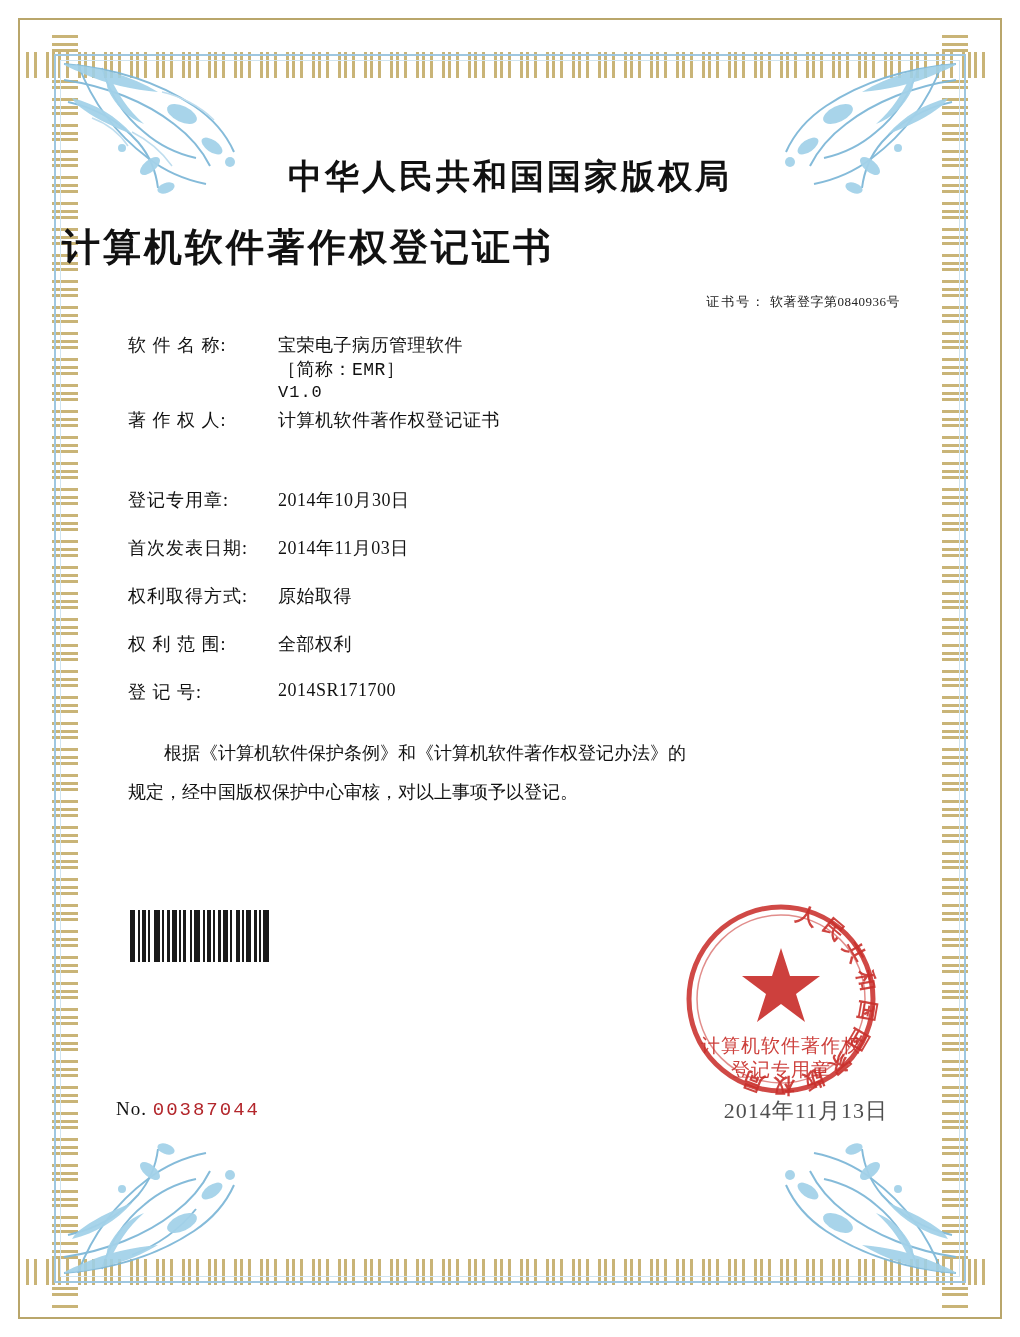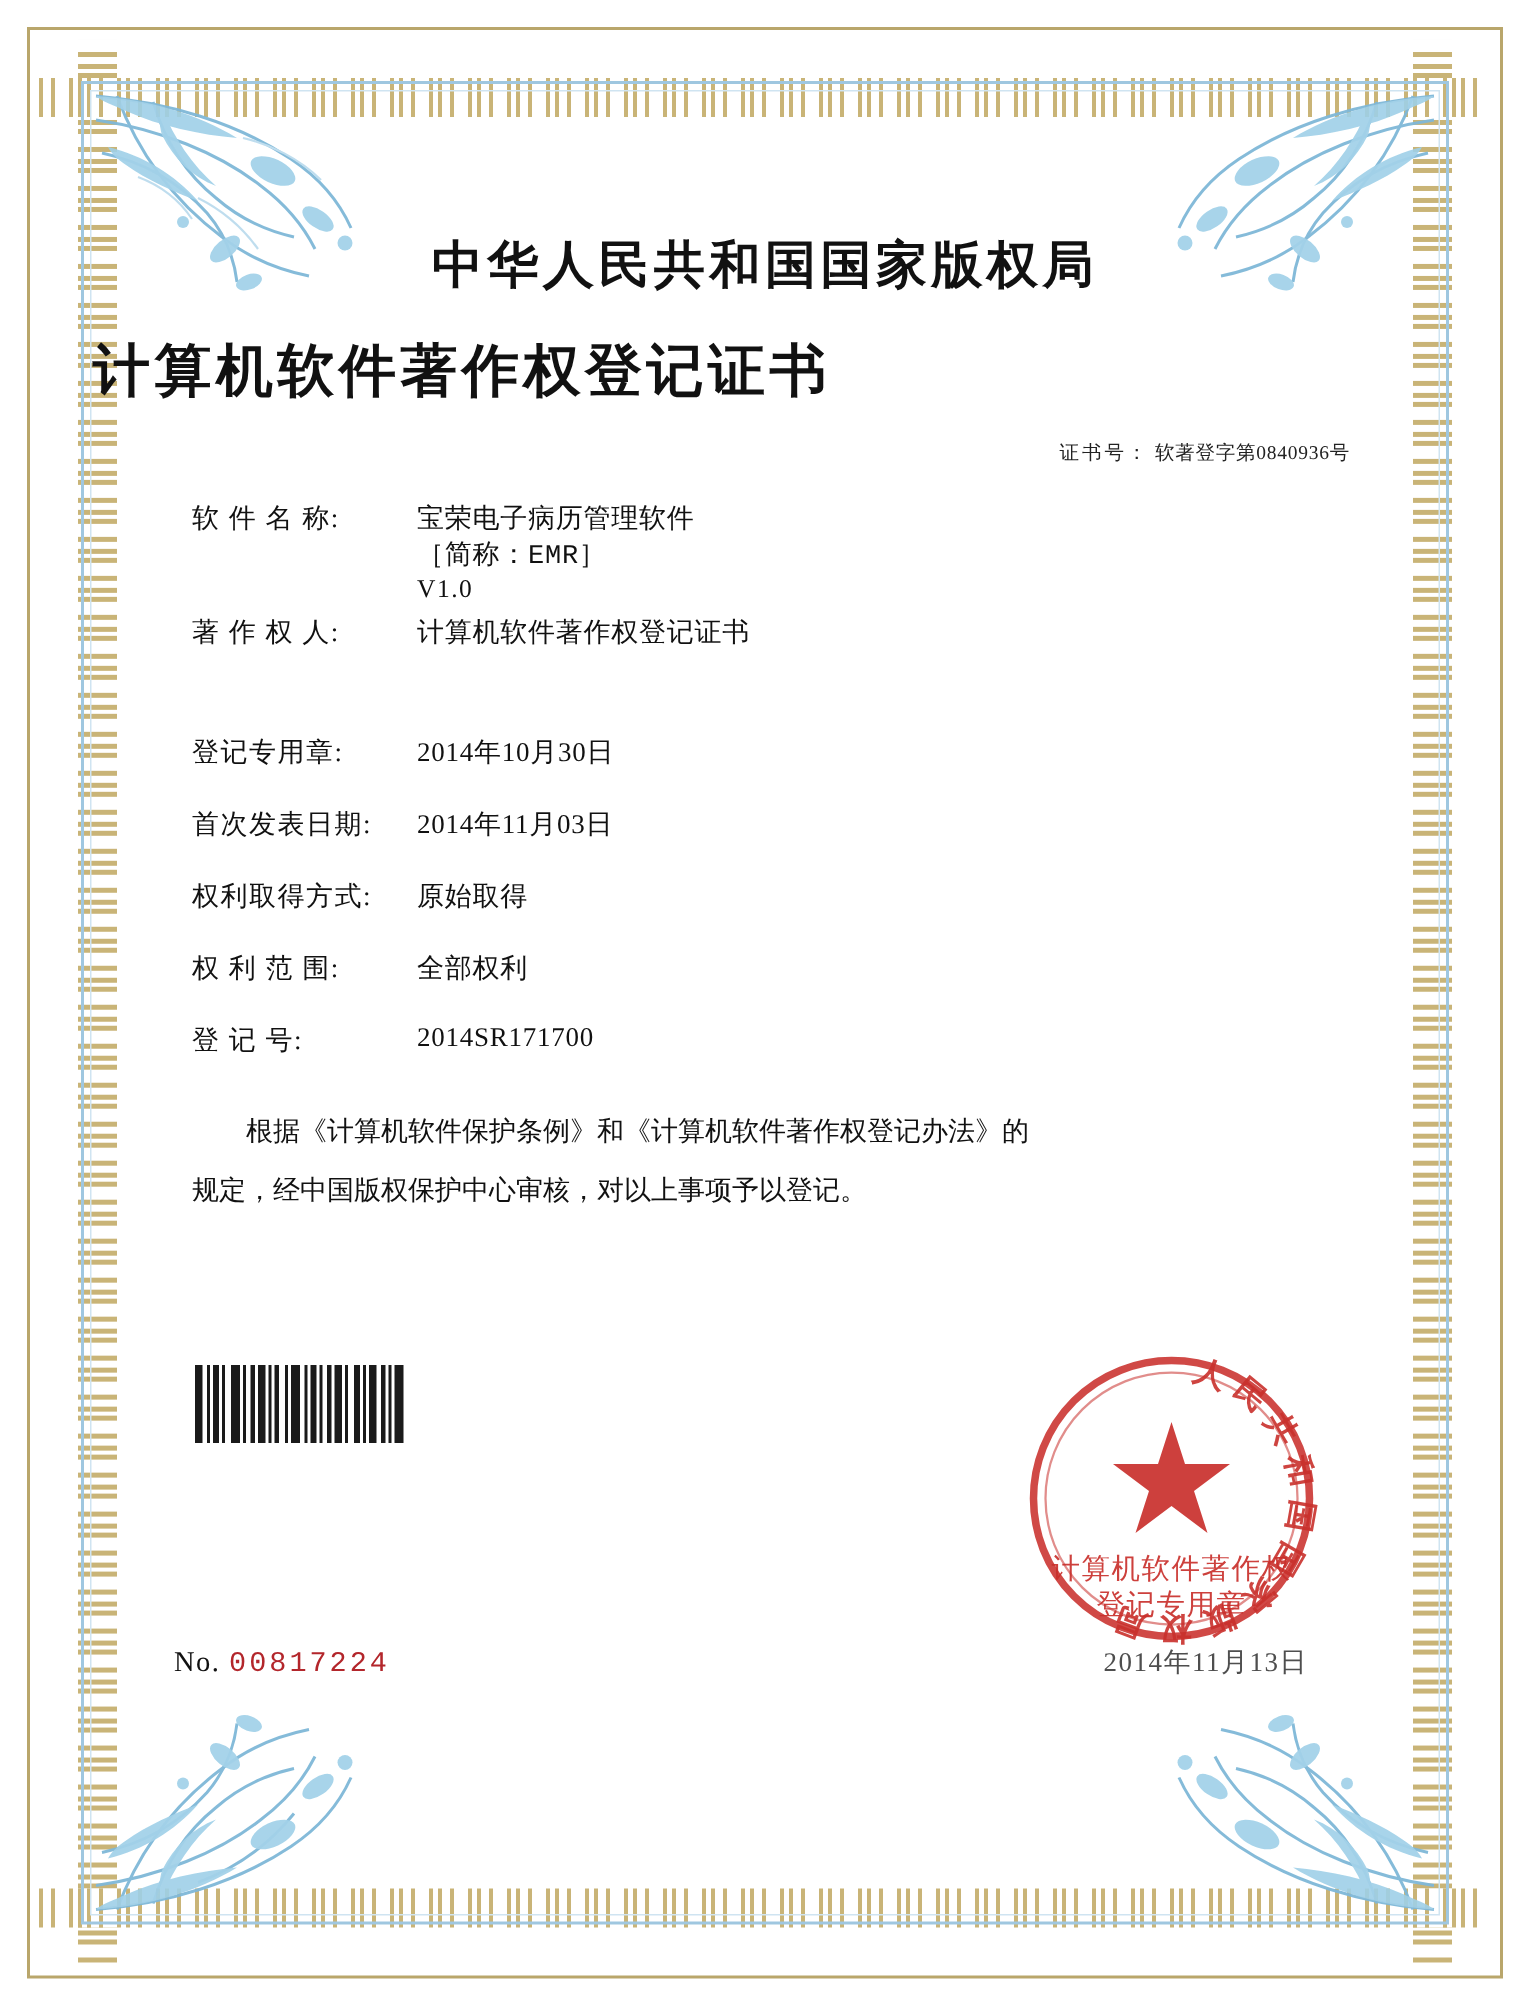--- a/index.html
+++ b/index.html
@@ -139,21 +139,21 @@
   .fvalue {
     flex: 1;
     letter-spacing: 0.5px;
   }
   .fvalue .sub {
     display: block;
     font-family: Liberation Mono, monospace;
   }
   .fvalue .ver {
     display: block;
-    font-family: Liberation Serif, serif;
+    font-family: Liberation Mono, monospace;
     font-size: 17px;
     letter-spacing: 1px;
     margin-top: 2px;
   }
 
   .gap-block { height: 50px; }
 
   .frow.tall { margin-bottom: 24px; }
   .mono { font-family: "Liberation Serif", serif; }
 
@@ -200,23 +200,23 @@
     color: #111;
     letter-spacing: 1px;
   }
   .no-row .num {
     color: #b3262b;
     font-family: "Liberation Mono", monospace;
     letter-spacing: 2px;
   }
   .seal-date {
     position: absolute;
-    right: 148px;
+    right: 132px;
     top: 1096px;
-    font-size: 18px;
+    font-size: 22px;
     color: #4e4e4e;
     letter-spacing: 1px;
   }
 </style>
 </head>
 <body>
 
 <div class="page">
 
   <div class="border-outer"></div>
@@ -442,18 +442,18 @@
         <textPath href="#ringpath" startOffset="25%" text-anchor="middle">中华人民共和国国家版权局</textPath>
       </text>
       <polygon points="109,58 118,86 148,86 124,104 133,132 109,114 85,132 94,104 70,86 100,86" fill="#c9302c" opacity="0.92"></polygon>
       <text x="109" y="162" text-anchor="middle" font-family="&quot;Liberation Serif&quot;, serif" font-size="19" fill="#c9302c" opacity="0.92" letter-spacing="1">计算机软件著作权</text>
       <text x="109" y="186" text-anchor="middle" font-family="&quot;Liberation Serif&quot;, serif" font-size="19" fill="#c9302c" opacity="0.92" letter-spacing="1">登记专用章</text>
     </svg>
   </div>
 
   <div class="no-row">
     <span>No.</span>
-    <span class="num">00817224</span>
+    <span class="num">00387044</span>
   </div>
 
   <div class="seal-date">2014年11月13日</div>
 
 </div>
 
 </body></html>

